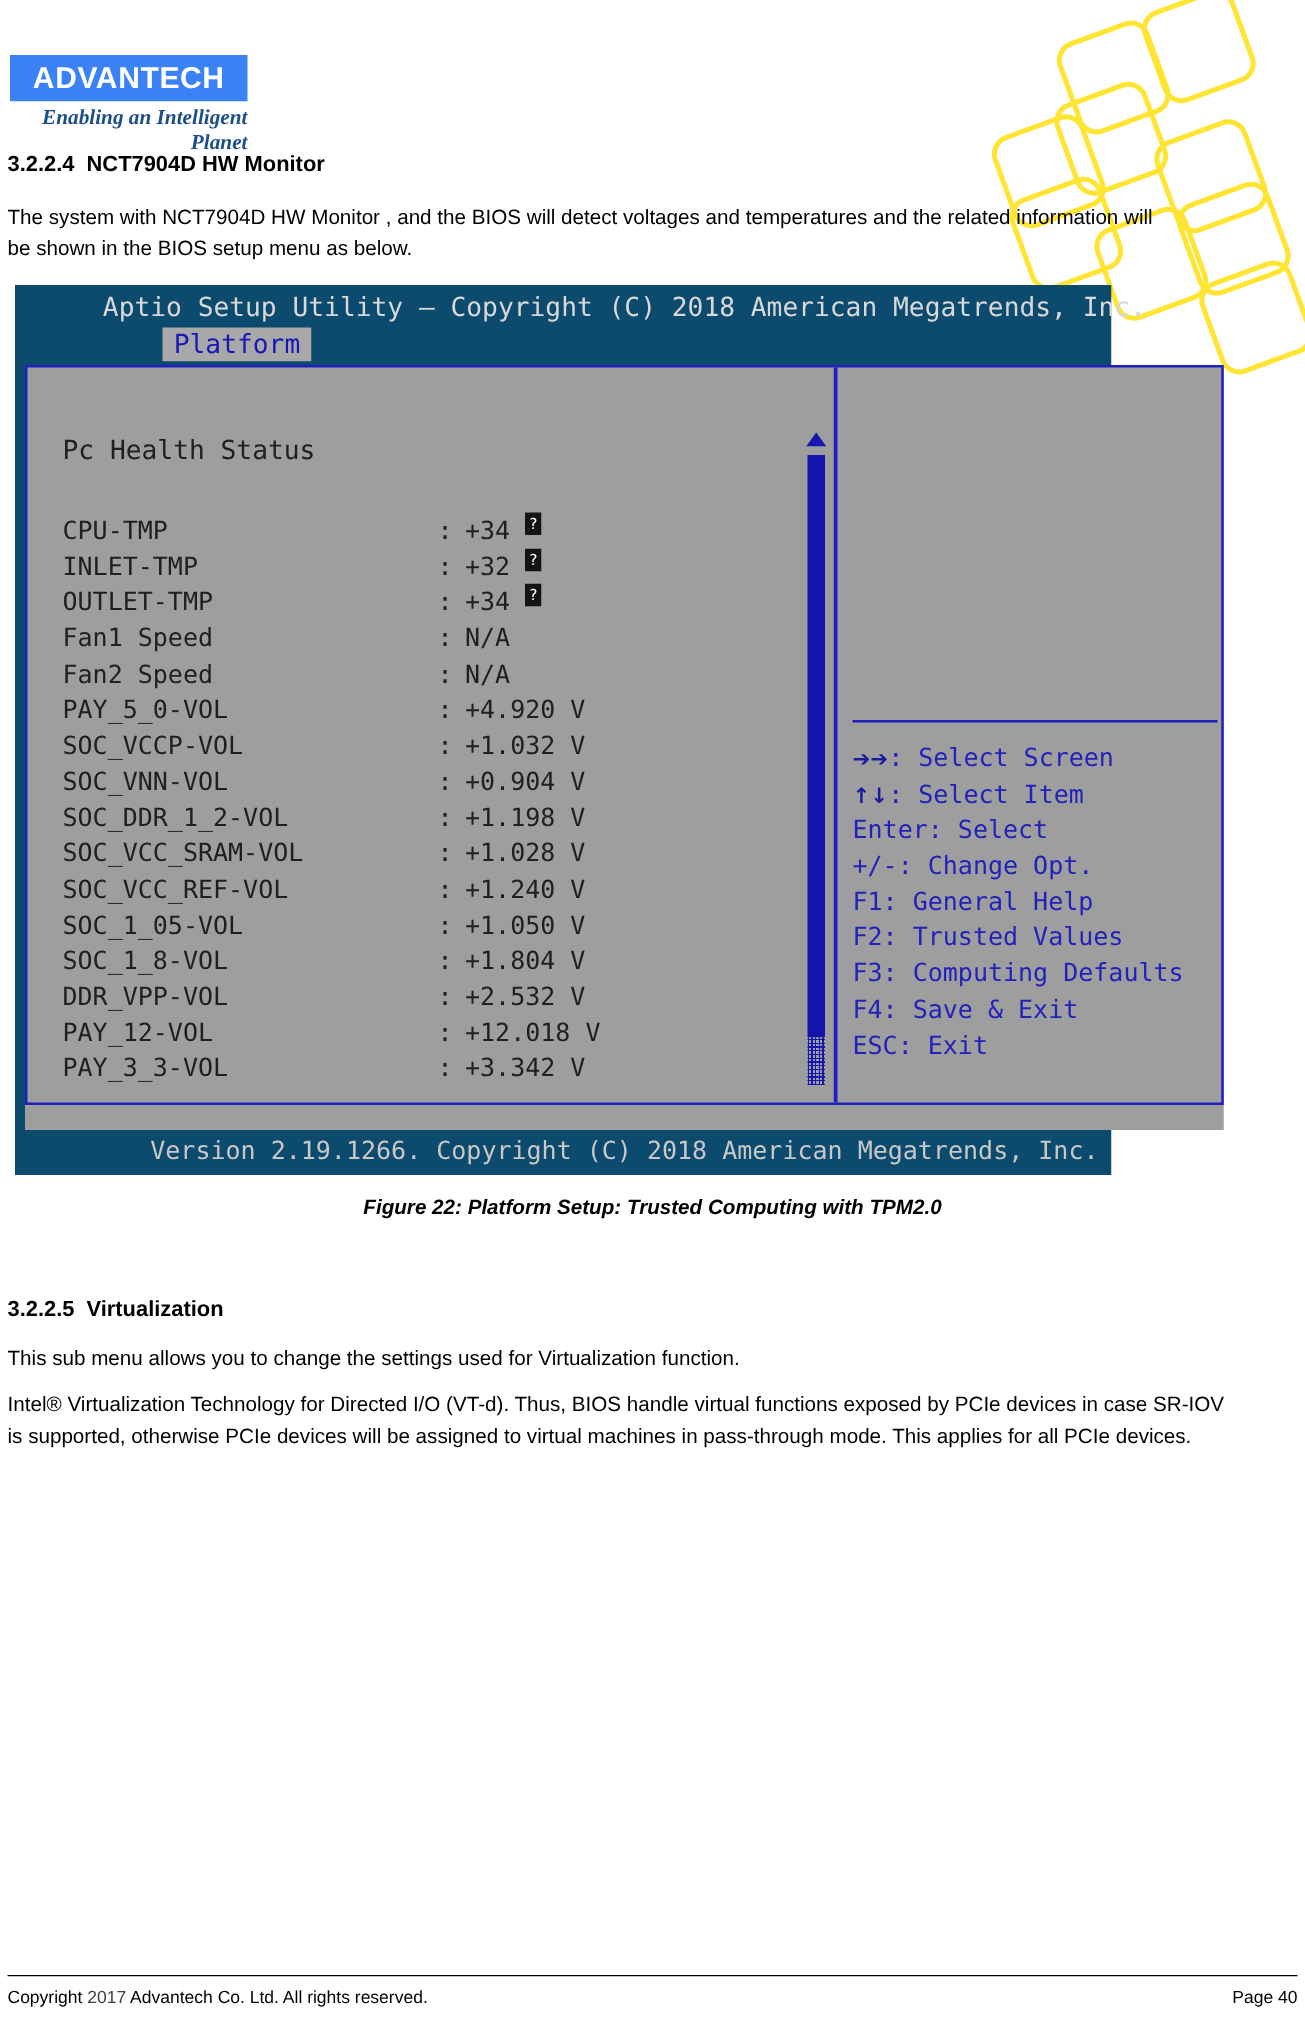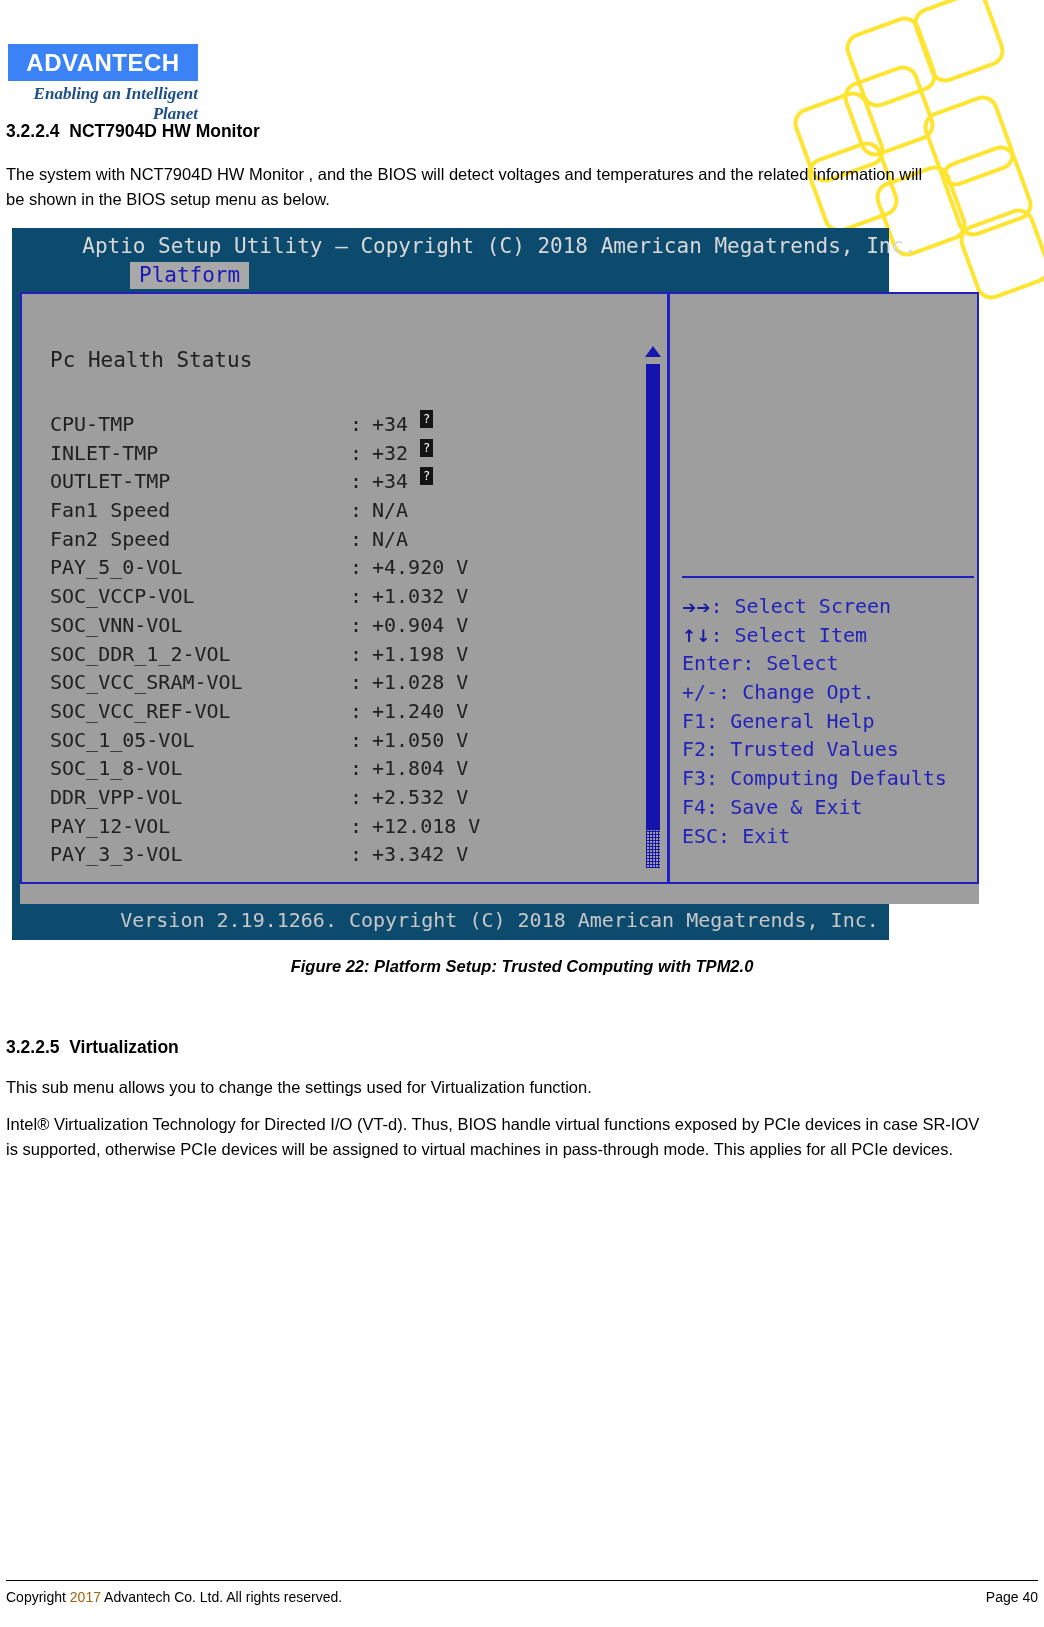--- a/index.html
+++ b/index.html
@@ -118,21 +118,21 @@
     position: absolute;
     left: 6px;
     top: 1589px;
     width: 1032px;
     display: flex;
     justify-content: space-between;
     font-family: "Liberation Sans", sans-serif;
     font-size: 14px;
     color: #000;
   }
-  .year-hl { color: #a16207; }
+  .year-hl { color: #404040; }
 
   
   #bios {
     position: absolute;
     left: 12px;
     top: 228px;
     width: 877px;
     height: 712px;
     background: #0c4a6e;
     font-family: "DejaVu Sans Mono", "Liberation Mono", monospace;

